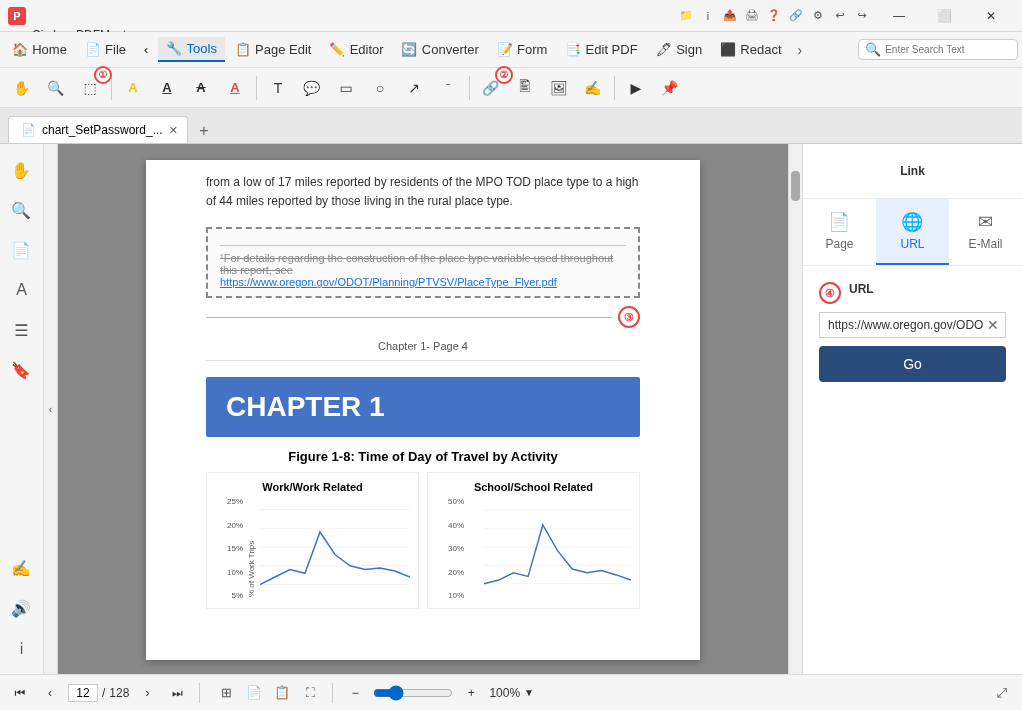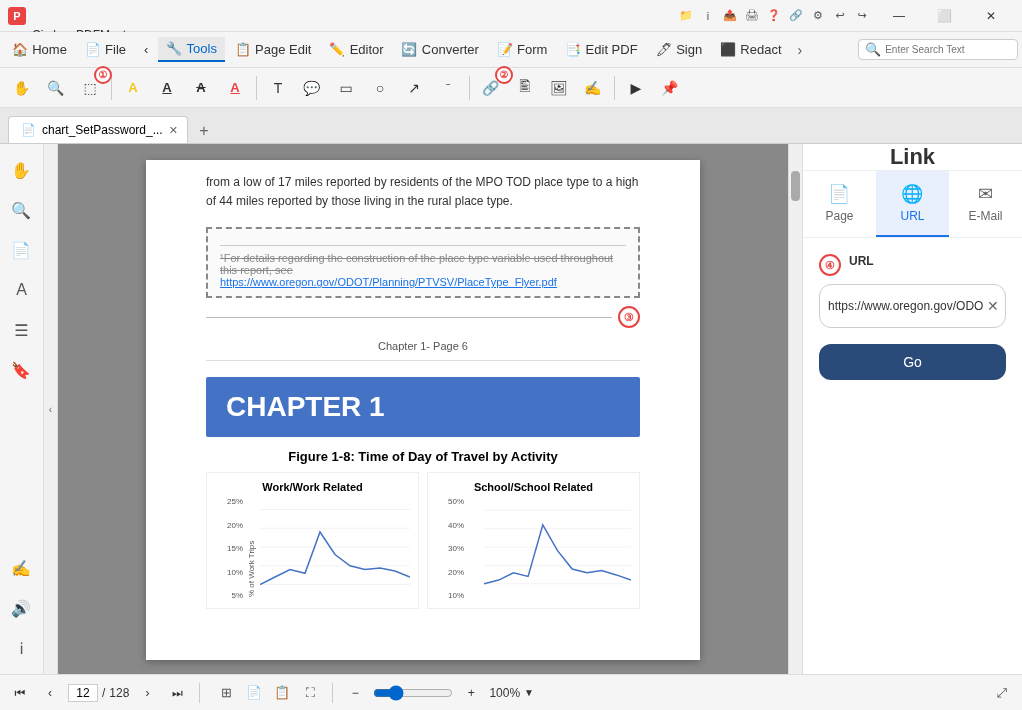--- a/index.html
+++ b/index.html
@@ -46,31 +46,31 @@
     
     #vertical-scroll { width: 14px; background: #f0f0f0; border-left: 1px solid #ddd; display: flex; flex-direction: column; }
     .scroll-track { flex: 1; position: relative; }
     .scroll-thumb { position: absolute; top: 5%; left: 2px; right: 2px; height: 30px; background: #aaa; border-radius: 4px; }
 
     
     .collapse-arrow { width: 14px; background: #f0f0f0; border-right: 1px solid #ddd; display: flex; align-items: center; justify-content: center; cursor: pointer; font-size: 10px; color: #666; }
 
     
     #right-panel { width: 220px; background: white; border-left: 1px solid #ddd; display: flex; flex-direction: column; }
-    .panel-header { padding: 0; text-align: center; font-size: 22px; font-weight: bold; color: #333; border-bottom: 1px solid #eee; }
+    .panel-header { padding: 20px; text-align: center; font-size: 12px; font-weight: bold; color: #333; border-bottom: 1px solid #eee; }
     .panel-tabs { display: flex; border-bottom: 1px solid #eee; }
     .panel-tab { flex: 1; padding: 12px 8px; text-align: center; cursor: pointer; font-size: 12px; color: #666; display: flex; flex-direction: column; align-items: center; gap: 4px; }
     .panel-tab.active { background: #e8f0fe; color: #1a73e8; border-bottom: 2px solid #1a73e8; }
     .panel-tab-icon { font-size: 18px; }
     .panel-section { padding: 16px; }
     .panel-label { font-size: 12px; color: #333; margin-bottom: 8px; font-weight: 600; }
-    .url-input-wrap { display: flex; align-items: center; border: 1px solid #ccc; border-radius: 12px; padding: 13px 8px; gap: 4px; }
+    .url-input-wrap { display: flex; align-items: center; border: 1px solid #ccc; border-radius: 0; padding: 4px 8px; gap: 4px; }
     .url-input-wrap input { border: none; outline: none; font-size: 12px; flex: 1; color: #333; }
     .url-clear { cursor: pointer; color: #666; font-size: 14px; }
-    .go-btn { width: 100%; padding: 10px; background: #2a4a7a; color: white; border: none; border-radius: 12px; cursor: pointer; font-size: 14px; margin-top: 16px; }
+    .go-btn { width: 100%; padding: 10px; background: #2a4a7a; color: white; border: none; border-radius: 4px; cursor: pointer; font-size: 14px; margin-top: 8px; }
 
     
     .step-indicator { width: 22px; height: 22px; border: 2px solid #e84444; border-radius: 50%; color: #e84444; font-size: 11px; display: inline-flex; align-items: center; justify-content: center; font-weight: bold; }
 
     
     .pdf-text { font-size: 12px; color: #333; line-height: 1.6; margin-bottom: 16px; }
     .footnote { font-size: 11px; color: #555; margin-top: 8px; border-top: 1px solid #ccc; padding-top: 6px; }
     .footnote a { color: #1a73e8; text-decoration: underline; }
     .chapter-box { background: #4472c4; color: white; padding: 14px 20px; font-size: 28px; font-weight: bold; margin: 16px 0 12px 0; border-radius: 2px; }
     .figure-title { text-align: center; font-size: 13px; font-weight: bold; margin-bottom: 8px; }
@@ -236,21 +236,21 @@
           <br>
           <a class="link-text">https://www.oregon.gov/ODOT/Planning/PTVSV/PlaceType_Flyer.pdf</a>
         </div>
       </div>
 
       <div style="display:flex; align-items:center; gap:6px; margin-bottom:8px;">
         <div style="flex:1; height:1px; background:#bbb;"></div>
         <span class="step-indicator">③</span>
       </div>
 
-      <p class="page-footer">Chapter 1- Page 6</p>
+      <p class="page-footer">Chapter 1- Page 4</p>
 
       <div style="height:1px; background:#ddd; margin:8px 0;"></div>
 
       <div class="chapter-box">CHAPTER 1</div>
 
       <p class="figure-title">Figure 1-8:  Time of Day of Travel by Activity</p>
 
       <div class="charts-row">
 
         <div class="chart-box">

